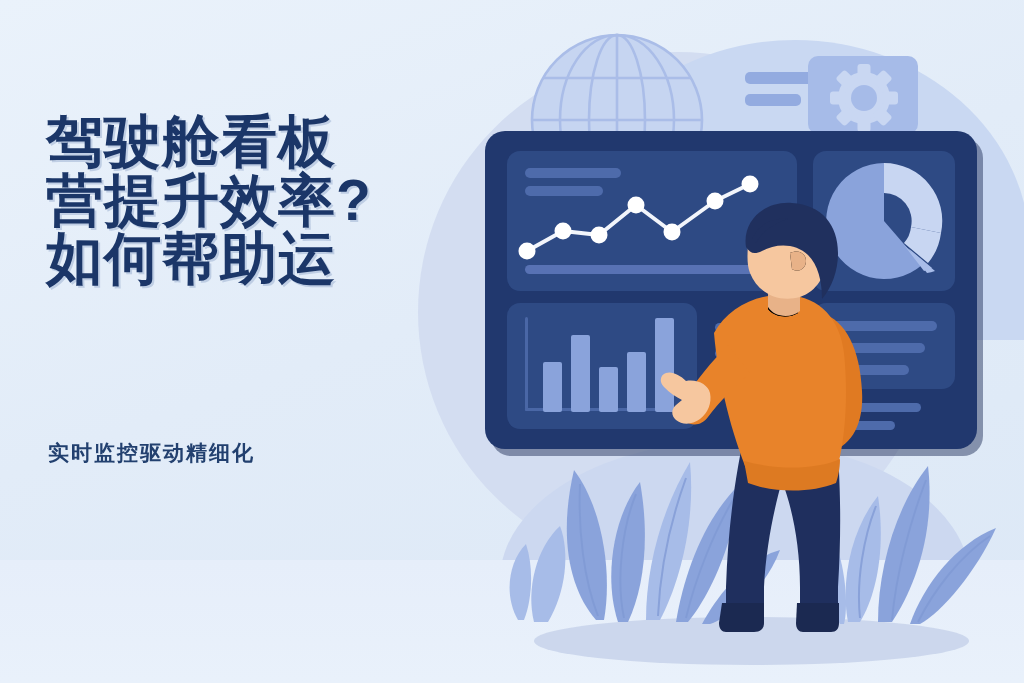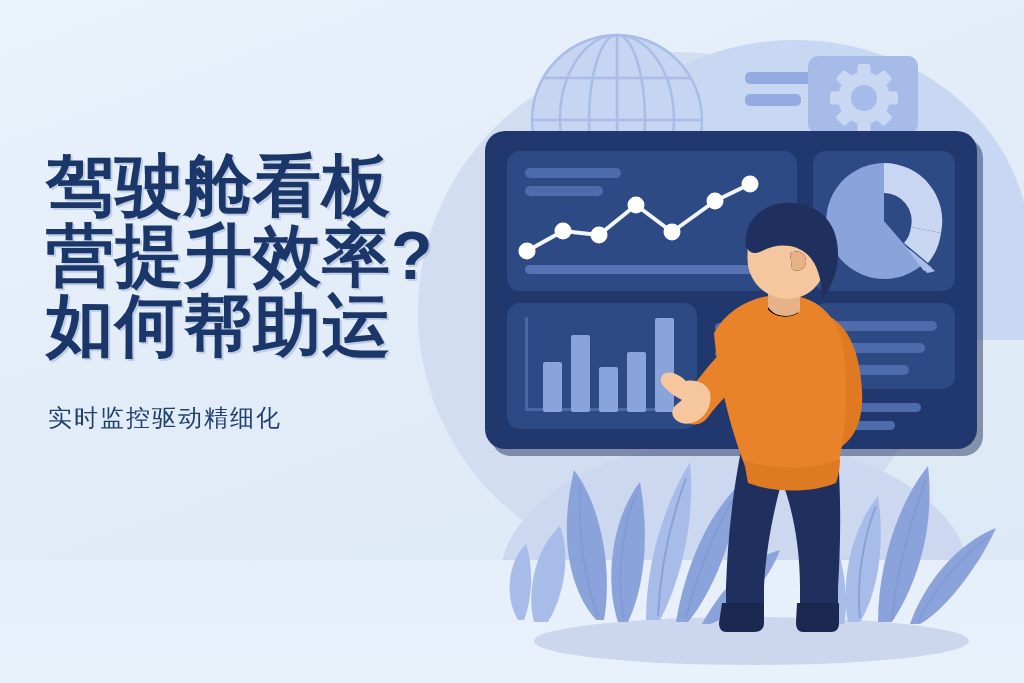--- a/index.html
+++ b/index.html
@@ -7,29 +7,28 @@
     width:1024px;height:683px;overflow:hidden;
     font-family:"Liberation Sans","DejaVu Sans",sans-serif;
     background:#e4edf8;
   }
   #stage{position:relative;width:1024px;height:683px;overflow:hidden;
     background:linear-gradient(160deg,#eaf2fb 0%,#e2ecf8 45%,#dce8f6 100%);}
 
   
   .headline{
     position:absolute;left:46px;top:112px;width:420px;
-    font-size:68px;line-height:1.03;font-weight:bold;
+    font-size:57px;line-height:1.03;font-weight:bold;
     color:#1b3668;letter-spacing:1px;
     text-shadow:2px 2px 0 rgba(120,145,190,.35);
-    margin-top:38px;
   }
   .headline div{white-space:nowrap;}
   .subhead{
-    position:absolute;left:48px;top:402px;
-    font-size:24px;font-weight:normal;color:#22406f;letter-spacing:2px;
+    position:absolute;left:48px;top:439px;
+    font-size:21px;font-weight:bold;color:#22406f;letter-spacing:2px;
   }
 
   
   .bigcircle{position:absolute;left:418px;top:52px;width:520px;height:520px;
     border-radius:50%;background:#d3ddf1;}
   .arcband{position:absolute;left:560px;top:40px;width:470px;height:300px;
     border-radius:50% 50% 0 0 / 70% 70% 0 0;background:#c9d8f2;}
   .floorhill{position:absolute;left:500px;top:440px;width:470px;height:140px;
     border-radius:50% 50% 0 0/100% 100% 0 0;background:#ccd8f0;}
   .floor{position:absolute;left:0;top:560px;width:1024px;height:123px;

